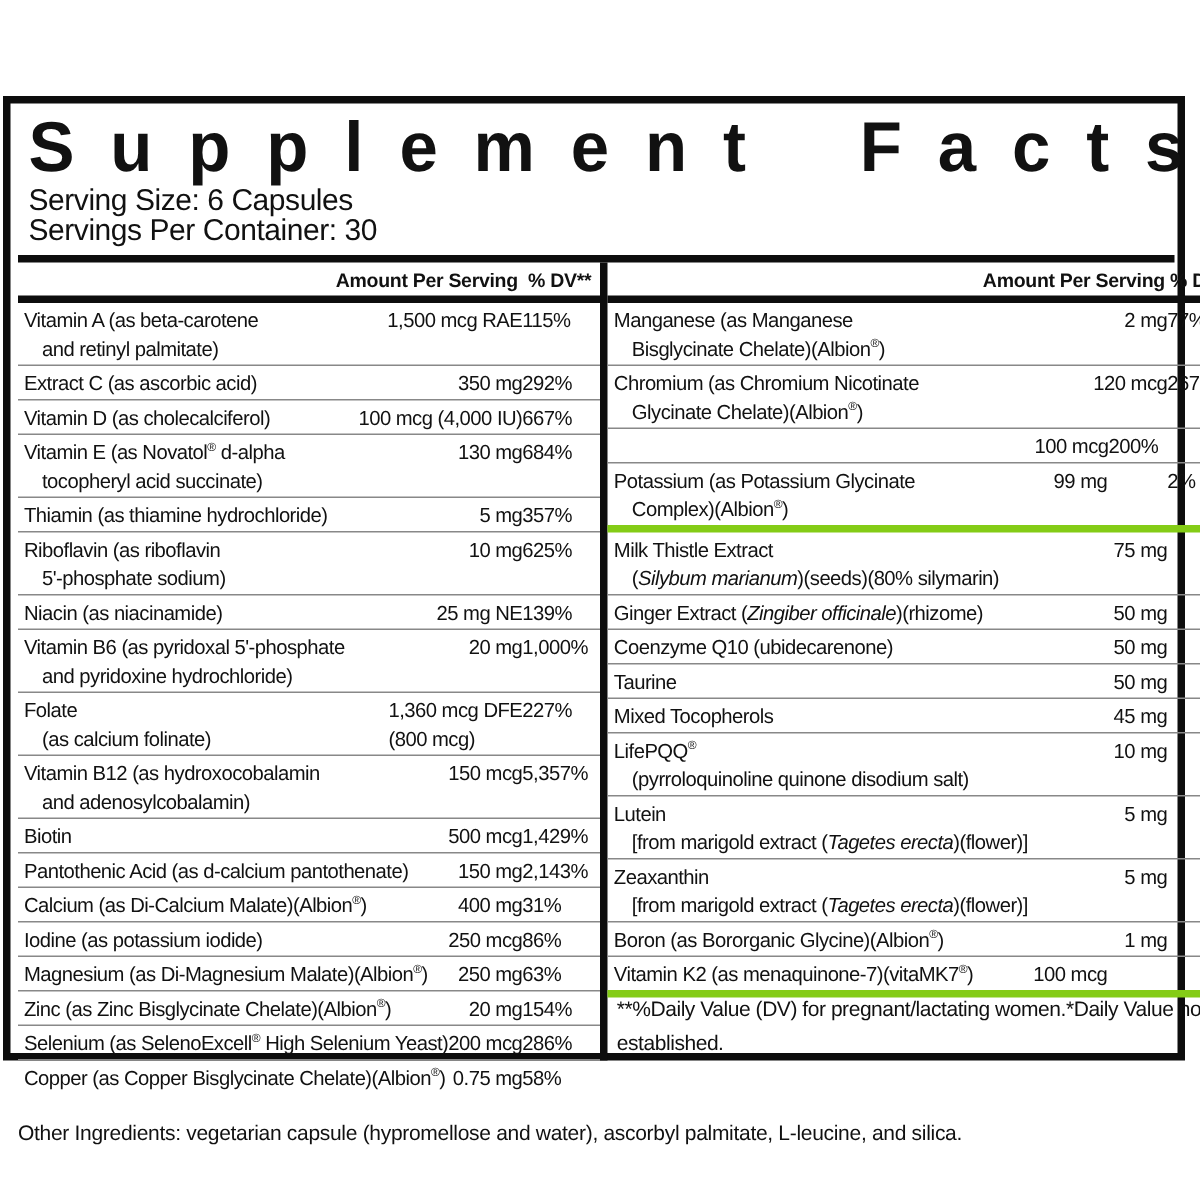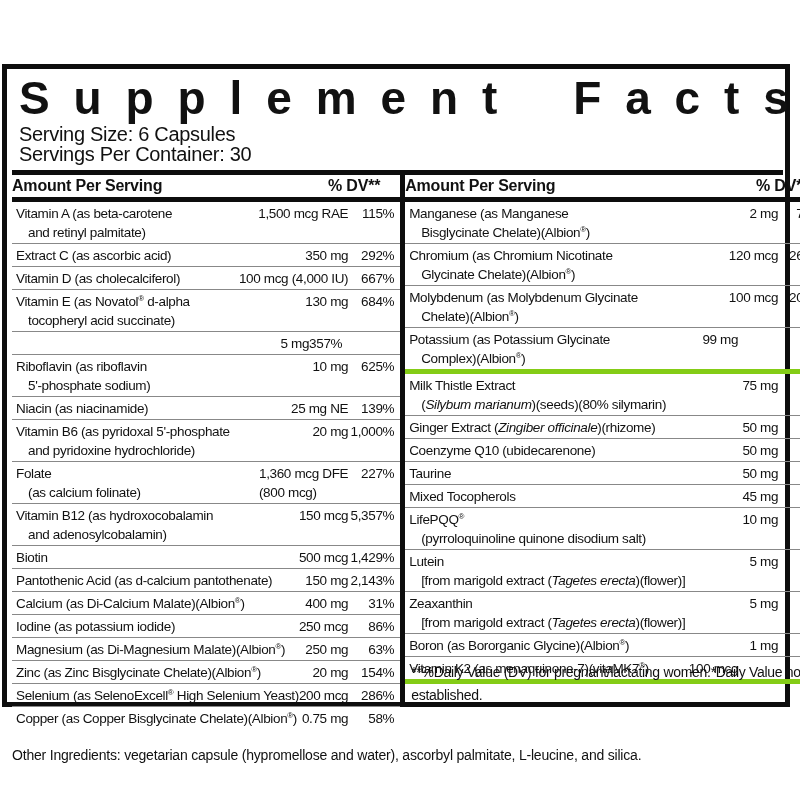--- a/index.html
+++ b/index.html
@@ -17,33 +17,33 @@
     .title .gap { width: 28px; }
     .serving { position: absolute; left: 12px; top: 55px; font-size: 20px; line-height: 20px; letter-spacing: -0.3px; }
     .cols {
       position: absolute; left: 5px; top: 101px; width: 771px; height: 532px;
       border-top: 5px solid #0d0d0d; display: flex;
     }
     .col { position: relative; height: 100%; box-sizing: border-box; }
     .col.left { width: 395px; border-right: 5px solid #0d0d0d; }
     .col.right { flex: 1; }
     .hdr {
-      height: 22px; border-bottom: 5px solid #0d0d0d; font-weight: bold; font-size: 16px;
-      display: flex; justify-content: space-between; align-items: center; padding-right: 20px; letter-spacing: -0.2px;
+      height: 22px; border-bottom: 5px solid #0d0d0d; font-weight: bold; font-size: 13px;
+      display: flex; justify-content: flex-end; align-items: center; padding-right: 6px; letter-spacing: -0.2px;
     }
     .row {
       display: grid; border-bottom: 1.5px solid #888; font-size: 13.5px; letter-spacing: -0.35px;
       line-height: 19px; padding: 2px 0 1px 4px; box-sizing: border-box;
     }
     .left .row { grid-template-columns: 1fr auto 52px; }
     .right .row { grid-template-columns: 1fr auto 50px; }
     .row .name { white-space: nowrap; }
     .row .sub { display: block; padding-left: 12px; }
     .row .amt { text-align: right; white-space: nowrap; }
-    .row .dv { text-align: right; padding-right: 6px; }
+    .row .dv { padding-right: 6px; }
     .right .row .dv.star { text-align: center; padding-right: 0; padding-left: 12px; }
     .row .amt .sub2 { display: block; text-align: left; }
     .thick { border-bottom: 5px solid #84cc16; gap: 40px; }
     .row.last { border-bottom: none; }
     sup { font-size: 8px; line-height: 0; }
     i { font-style: italic; }
     .foot {
       font-size: 14px; line-height: 23px; padding: 3px 4px 0 6px; letter-spacing: -0.3px;
     }
     .right-foot-wrap { position: absolute; left: 0; right: 0; bottom: 0; }
@@ -97,20 +97,21 @@
             <div class="name">Vitamin D (as cholecalciferol)</div>
             <div class="amt">100 mcg (4,000 IU)</div>
             <div class="dv">667%</div>
           </div>
           <div class="row">
             <div class="name">Vitamin E (as Novatol<sup>®</sup> d-alpha<span class="sub">tocopheryl acid succinate)</span></div>
             <div class="amt">130 mg</div>
             <div class="dv">684%</div>
           </div>
           <div class="row">
+            <div class="name">Thiamin (as thiamine hydrochloride)</div>
             <div class="amt">5 mg</div>
             <div class="dv">357%</div>
           </div>
           <div class="row">
             <div class="name">Riboflavin (as riboflavin<span class="sub">5'-phosphate sodium)</span></div>
             <div class="amt">10 mg</div>
             <div class="dv">625%</div>
           </div>
           <div class="row">
             <div class="name">Niacin (as niacinamide)</div>
@@ -183,21 +184,20 @@
             <div class="name">Manganese (as Manganese<span class="sub">Bisglycinate Chelate)(Albion<sup>®</sup>)</span></div>
             <div class="amt">2 mg</div>
             <div class="dv">77%</div>
           </div>
           <div class="row">
             <div class="name">Chromium (as Chromium Nicotinate<span class="sub">Glycinate Chelate)(Albion<sup>®</sup>)</span></div>
             <div class="amt">120 mcg</div>
             <div class="dv">267%</div>
           </div>
           <div class="row">
-            <div class="name">Molybdenum (as Molybdenum Glycinate<span class="sub">Chelate)(Albion<sup>®</sup>)</span></div>
             <div class="amt">100 mcg</div>
             <div class="dv">200%</div>
           </div>
           <div class="row thick">
             <div class="name">Potassium (as Potassium Glycinate<span class="sub">Complex)(Albion<sup>®</sup>)</span></div>
             <div class="amt">99 mg</div>
             <div class="dv">2%</div>
           </div>
           <div class="row">
             <div class="name">Milk Thistle Extract<span class="sub">(<i>Silybum marianum</i>)(seeds)(80% silymarin)</span></div>

